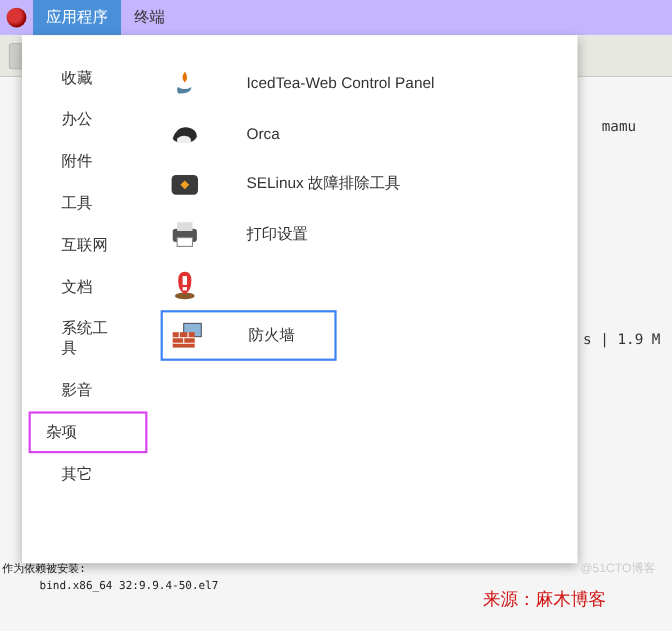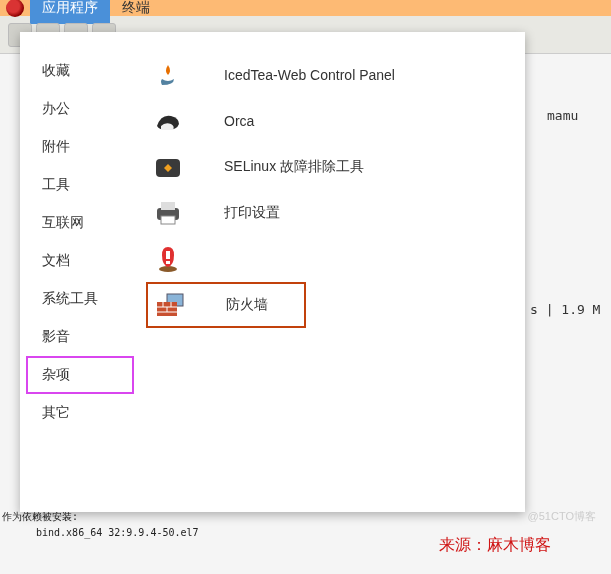--- a/index.html
+++ b/index.html
@@ -1,32 +1,32 @@
 <!DOCTYPE html>
 <html><head>
 <meta charset="utf-8">
 <style>
 * { margin: 0; padding: 0; box-sizing: border-box; font-family: "Microsoft YaHei", sans-serif; }
 body { width: 611px; height: 574px; background: #f5f5f5; position: relative; overflow: hidden; }
-.topbar { height: 16px; background: #fdba74; display: flex; align-items: center; }
+.topbar { height: 32px; background: #c4b5fd; display: flex; align-items: center; }
 .topbar-icon { width: 18px; height: 18px; margin: 0 6px; background: radial-gradient(circle at 40% 40%, #d93333 40%, #8b0000 70%); border-radius: 50%; }
 .menutab { height: 32px; padding: 0 12px; display: flex; align-items: center; font-size: 14px; color: #333; }
 .menutab.active { background: #4a90d9; color: #fff; }
 .toolbar { height: 38px; background: #e8e8e3; border-bottom: 1px solid #ccc; display: flex; align-items: center; padding: 0 8px; }
 .toolbar-btn { width: 24px; height: 24px; margin-right: 4px; background: #d0d0ca; border: 1px solid #bbb; border-radius: 3px; }
 .bg-text { position: absolute; font-family: monospace; font-size: 13px; color: #333; }
 .app-menu { position: absolute; top: 32px; left: 20px; width: 505px; height: 480px; background: #fff; box-shadow: 0 3px 10px rgba(0,0,0,0.3); display: flex; }
 .sidebar { width: 120px; padding: 20px 0 16px 0; display: flex; flex-direction: column; }
-.sidebar-item { padding: 10px 22px; font-size: 14px; color: #333; cursor: pointer; }
+.sidebar-item { padding: 10px 36px; font-size: 14px; color: #333; cursor: pointer; }
 .sidebar-item.hl { border: 2px solid #d946ef; margin: 0 6px; padding: 8px 14px; }
 .spacer { flex: 1; }
 .overview { padding: 12px 20px; font-size: 14px; color: #333; }
 .applist { flex: 1; padding: 20px 0; }
 .app-item { display: flex; align-items: center; height: 46px; padding: 0 12px; cursor: pointer; gap: 26px; }
-.app-item.hl { border: 2px solid #c2410c; margin: 0 6px; padding: 0 6px; width: 160px; }
+.app-item.hl { border: 2px solid #3b82f6; margin: 0 6px; padding: 0 6px; width: 160px; }
 .app-icon { width: 32px; height: 32px; margin-right: 14px; display: flex; align-items: center; justify-content: center; }
 .app-label { font-size: 14px; color: #333; }
 .source { position: absolute; bottom: 18px; right: 60px; color: #d01515; font-size: 16px; }
 .wm { position: absolute; bottom: 50px; right: 15px; color: #ccc; font-size: 11px; }
 .terminal-line { position: absolute; font-family: monospace; font-size: 10px; color: #222; }
 </style>
 </head>
 <body>
 
 <div class="topbar">

